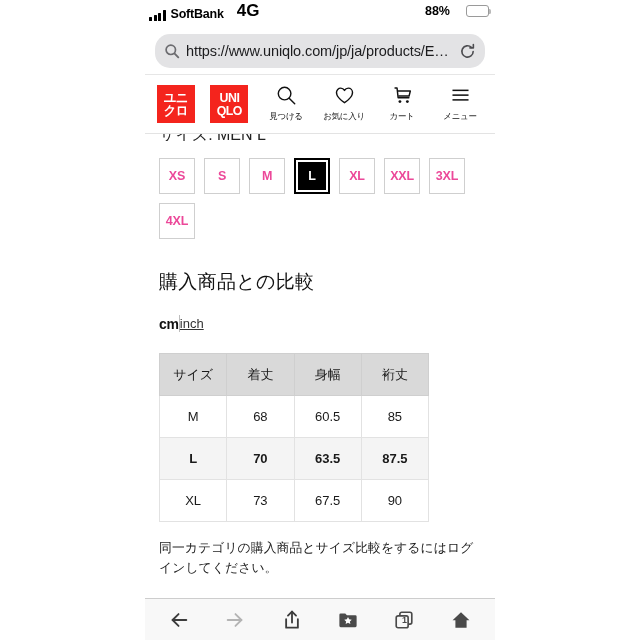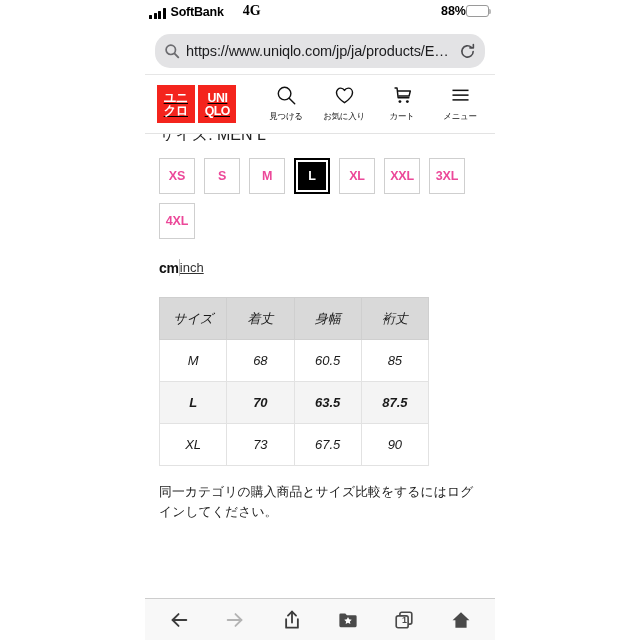--- a/index.html
+++ b/index.html
@@ -46,35 +46,35 @@
     position: relative;
   }
   .sb-left { display: flex; align-items: flex-end; gap: 5px; }
   .signal { display: flex; align-items: flex-end; gap: 1.5px; height: 11px; }
   .signal i { display:block; width: 3px; background: #000; border-radius: .5px; }
   .signal i:nth-child(1){ height: 4px; }
   .signal i:nth-child(2){ height: 6px; }
   .signal i:nth-child(3){ height: 8.5px; }
   .signal i:nth-child(4){ height: 11px; }
   .carrier { font-size: 12.5px; font-weight: bold; letter-spacing: -.2px; }
-  .netmode { font-size: 14px; font-weight: bold; margin-left: 14px; font-family: Liberation Serif, serif; }
+  .netmode { font-size: 17px; font-weight: bold; margin-left: 8px; }
   .sb-center {
     position: absolute;
     left: 0; right: 0;
     text-align: center;
     font-size: 13px;
     font-weight: bold;
     letter-spacing: .1px;
     pointer-events: none;
   }
   .sb-right {
     margin-left: auto;
     display: flex;
     align-items: center;
-    gap: 0;
+    gap: 16px;
   }
   .batt-pct { font-size: 12.5px; font-weight: bold; }
   .batt {
     position: relative;
     width: 23px; height: 11.5px;
     border: 1.3px solid #9a9a9a;
     border-radius: 3px;
     box-sizing: border-box;
     padding: 1px;
   }
@@ -127,21 +127,21 @@
     flex: 0 0 60px;
     border-top: 1px solid #e6e6e6;
     border-bottom: 1px solid #e3e3e3;
     background: #fff;
     display: flex;
     align-items: center;
     padding: 0 12px;
     box-sizing: border-box;
     z-index: 5;
   }
-  .logo { display: flex; gap: 3px; text-decoration: underline; }
+  .logo { display: flex; gap: 15px; }
   .logo-sq {
     width: 38px; height: 38px;
     background: #ff0011;
     background: #f4241d;
     color: #fff;
     display: flex;
     flex-direction: column;
     align-items: center;
     justify-content: center;
     line-height: 1;
@@ -244,21 +244,20 @@
     color: #333;
     text-decoration: underline;
     font-size: 13px;
   }
 
   table.size-table {
     margin-top: 21px;
     width: 270px;
     border-collapse: collapse;
     table-layout: fixed;
-    font-style: italic;
   }
   table.size-table th,
   table.size-table td {
     border: 1px solid #e2e2e2;
     height: 39px;
     text-align: center;
     font-size: 13px;
     color: #1a1a1a;
     font-weight: normal;
   }
@@ -407,20 +406,21 @@
         <div class="size-btn">XS</div>
         <div class="size-btn">S</div>
         <div class="size-btn">M</div>
         <div class="size-btn selected">L</div>
         <div class="size-btn">XL</div>
         <div class="size-btn">XXL</div>
         <div class="size-btn">3XL</div>
         <div class="size-btn">4XL</div>
       </div>
 
+      <h2 class="section-title">購入商品との比較</h2>
 
       <div class="unit-toggle">
         <span class="unit-active">cm</span>
         <span class="unit-sep"></span>
         <a class="unit-link">inch</a>
       </div>
 
       <table class="size-table">
         <thead>
           <tr>

